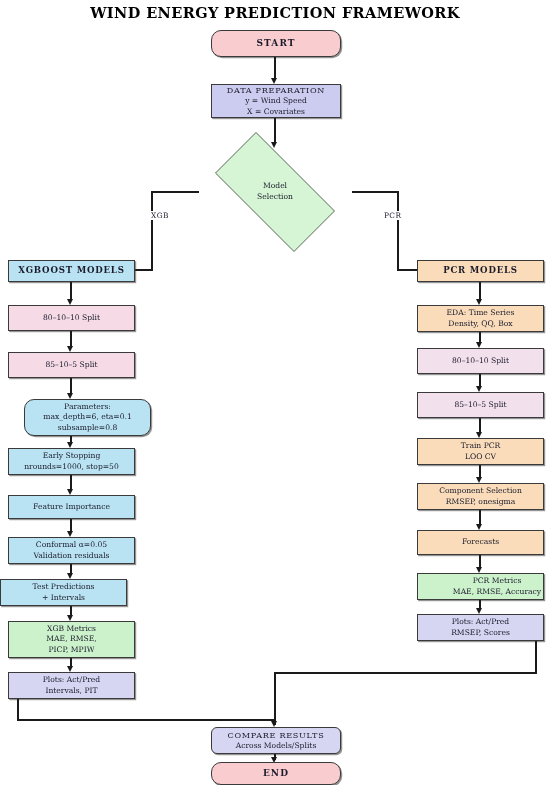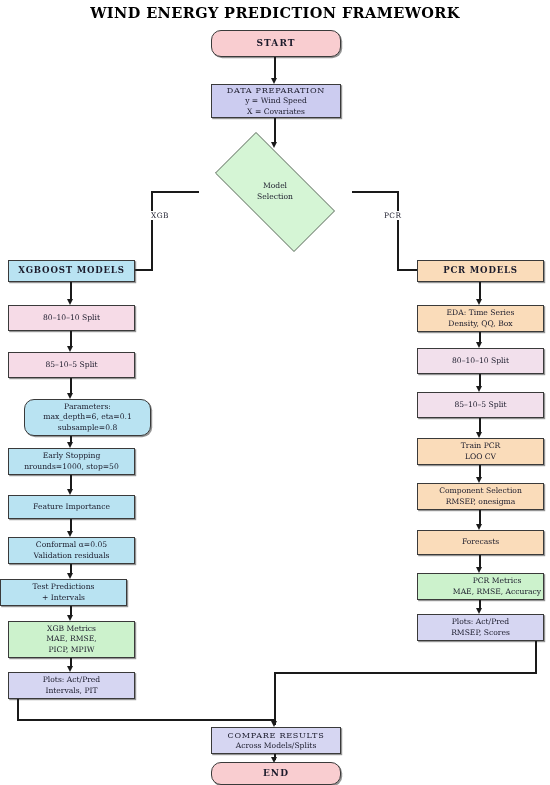--- a/index.html
+++ b/index.html
@@ -302,21 +302,21 @@
 
   <div class="ln-v" style="left:17px; top:699px; width:2px; height:22px;"></div>
   <div class="ln-h" style="left:17px; top:719px; width:259px; height:2px;"></div>
 
   <div class="ln-v" style="left:535px; top:641px; width:2px; height:33px;"></div>
   <div class="ln-h" style="left:274px; top:672px; width:263px; height:2px;"></div>
 
   <div class="ln-v" style="left:274px; top:672px; width:2px; height:53px;"></div>
   <div class="arrow-d" style="left:271.4px; top:721px;"></div>
 
-  <div class="node f-lav2" style="left:211px; top:727px; width:130px; height:27px;">
+  <div class="node f-lav2" style="left:211px; top:727px; width:130px; height:27px;border-radius:6px;">
     <span class="ln titlecaps">COMPARE RESULTS</span>
     <span class="ln">Across Models/Splits</span>
   </div>
 
   <div class="ln-v" style="left:274px; top:754px; width:2px; height:6px;"></div>
   <div class="arrow-d" style="left:271.4px; top:757px;"></div>
 
   <div class="node terminal f-pink" style="left:211px; top:762px; width:130px; height:23px;">
     <span class="ln">END</span>
   </div>

